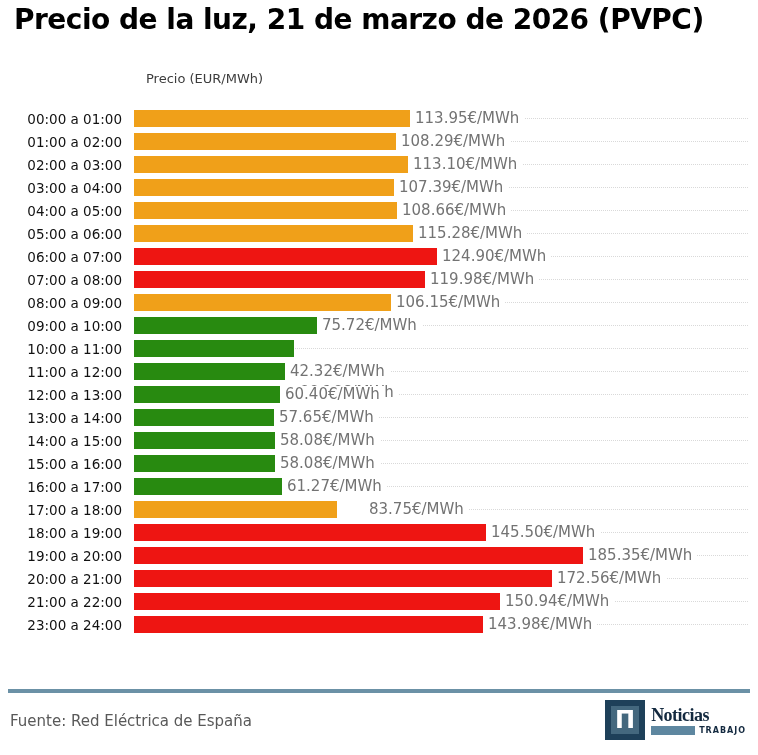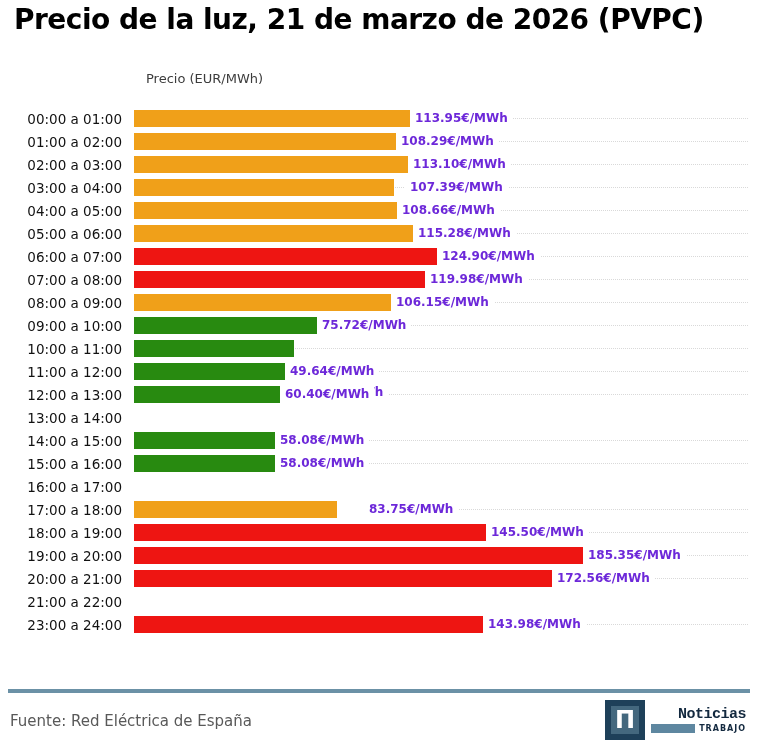--- a/index.html
+++ b/index.html
@@ -40,21 +40,21 @@
   }
   .gridline {
     position: absolute; left: 0; right: 10px; top: 11px;
     border-top: 1px dotted #d9d9d9; z-index: 0;
   }
   .bar {
     position: absolute; left: 0; top: 3px; height: 17px; z-index: 1;
   }
   .vlabel {
     position: absolute; top: 3px; height: 17px; line-height: 17px;
-    font-size: 12px; font-weight: bold; color: #6d28d9;
+    font-size: 15px; font-weight: normal; color: #737373;
     background: #fff; padding: 0 5px 0 5px; white-space: nowrap; z-index: 2;
   }
 
   .divider {
     position: absolute; left: 8px; top: 689px; width: 742px; height: 4px;
     z-index: 1;
   }
   .source {
     position: absolute; left: 10px; top: 712px;
     font-size: 15px; color: #595959;
@@ -68,22 +68,22 @@
     width: 40px; height: 40px;
     display: flex; align-items: center; justify-content: center;
     flex: none;
   }
   .logo-n {
     color: #fff; font-weight: bold; font-size: 24px; line-height: 1;
     font-family: "DejaVu Sans", sans-serif;
   }
   .logo-text { margin-left: 6px; display: flex; flex-direction: column; }
   .logo-word {
-    font-size: 15px; font-weight: bold; letter-spacing: -0.5px;
-    line-height: 1.0; font-family: Liberation Mono, monospace; text-align: right;
+    font-size: 18px; font-weight: bold; letter-spacing: -0.5px;
+    line-height: 1.0; font-family: Liberation Serif, serif;
   }
   .logo-sub-row { display: flex; align-items: center; margin-top: 2px; }
   .logo-bar { width: 44px; height: 9px; margin-right: 4px; }
   .logo-sub {
     font-size: 8px; font-weight: bold; letter-spacing: 1px;
   }
 </style>
 </head>
 <body>
 
@@ -116,21 +116,21 @@
           <div class="gridline" style="border-top-color: rgb(217, 217, 217);"></div>
           <div class="bar" style="width: 274px; background: rgb(240, 160, 25);"></div>
           <div class="vlabel" style="left: 274px;">113.10€/MWh</div>
         </div>
       </div>
       <div class="row">
         <div class="tlabel">03:00 a 04:00</div>
         <div class="barwrap">
           <div class="gridline" style="border-top-color: rgb(217, 217, 217);"></div>
           <div class="bar" style="width: 260px; background: rgb(240, 160, 25);"></div>
-          <div class="vlabel" style="left: 271px;">107.39€/MWh</div>
+          <div class="vlabel" style="left: 260px;">107.39€/MWh</div>
         </div>
       </div>
       <div class="row">
         <div class="tlabel">04:00 a 05:00</div>
         <div class="barwrap">
           <div class="gridline" style="border-top-color: rgb(217, 217, 217);"></div>
           <div class="bar" style="width: 263px; background: rgb(240, 160, 25);"></div>
           <div class="vlabel" style="left: 263px;">108.66€/MWh</div>
         </div>
       </div>
@@ -180,52 +180,62 @@
           <div class="gridline" style="border-top-color: rgb(217, 217, 217);"></div>
           <div class="bar" style="width: 160px; background: rgb(40, 138, 16);"></div>
           <div class="vlabel" style="left: 160px; margin-top: 44px;">66.16€/MWh</div>
         </div>
       </div>
       <div class="row">
         <div class="tlabel">11:00 a 12:00</div>
         <div class="barwrap">
           <div class="gridline" style="border-top-color: rgb(217, 217, 217);"></div>
           <div class="bar" style="width: 151px; background: rgb(40, 138, 16);"></div>
-          <div class="vlabel" style="left: 151px;">49.64€/MWh</div>
+          <div class="vlabel" style="left: 151px;">42.32€/MWh</div>
         </div>
       </div>
       <div class="row">
         <div class="tlabel">12:00 a 13:00</div>
         <div class="barwrap">
           <div class="gridline" style="border-top-color: rgb(217, 217, 217);"></div>
           <div class="bar" style="width: 146px; background: rgb(40, 138, 16);"></div>
           <div class="vlabel" style="left: 146px;">60.40€/MWh</div>
         </div>
       </div>
       <div class="row">
         <div class="tlabel">13:00 a 14:00</div>
+        <div class="barwrap">
+          <div class="gridline" style="border-top-color: rgb(217, 217, 217);"></div>
+          <div class="bar" style="width: 140px; background: rgb(40, 138, 16);"></div>
+          <div class="vlabel" style="left: 140px;">57.65€/MWh</div>
+        </div>
       </div>
       <div class="row">
         <div class="tlabel">14:00 a 15:00</div>
         <div class="barwrap">
           <div class="gridline" style="border-top-color: rgb(217, 217, 217);"></div>
           <div class="bar" style="width: 141px; background: rgb(40, 138, 16);"></div>
           <div class="vlabel" style="left: 141px;">58.08€/MWh</div>
         </div>
       </div>
       <div class="row">
         <div class="tlabel">15:00 a 16:00</div>
         <div class="barwrap">
           <div class="gridline" style="border-top-color: rgb(217, 217, 217);"></div>
           <div class="bar" style="width: 141px; background: rgb(40, 138, 16);"></div>
           <div class="vlabel" style="left: 141px;">58.08€/MWh</div>
         </div>
       </div>
       <div class="row">
         <div class="tlabel">16:00 a 17:00</div>
+        <div class="barwrap">
+          <div class="gridline" style="border-top-color: rgb(217, 217, 217);"></div>
+          <div class="bar" style="width: 148px; background: rgb(40, 138, 16);"></div>
+          <div class="vlabel" style="left: 148px;">61.27€/MWh</div>
+        </div>
       </div>
       <div class="row">
         <div class="tlabel">17:00 a 18:00</div>
         <div class="barwrap">
           <div class="gridline" style="border-top-color: rgb(217, 217, 217);"></div>
           <div class="bar" style="width: 203px; background: rgb(240, 160, 25);"></div>
           <div class="vlabel" style="left: 203px; padding-left: 32px;">83.75€/MWh</div>
         </div>
       </div>
       <div class="row">
@@ -247,20 +257,25 @@
       <div class="row">
         <div class="tlabel">20:00 a 21:00</div>
         <div class="barwrap">
           <div class="gridline" style="border-top-color: rgb(217, 217, 217);"></div>
           <div class="bar" style="width: 418px; background: rgb(238, 21, 18);"></div>
           <div class="vlabel" style="left: 418px;">172.56€/MWh</div>
         </div>
       </div>
       <div class="row">
         <div class="tlabel">21:00 a 22:00</div>
+        <div class="barwrap">
+          <div class="gridline" style="border-top-color: rgb(217, 217, 217);"></div>
+          <div class="bar" style="width: 366px; background: rgb(238, 21, 18);"></div>
+          <div class="vlabel" style="left: 366px;">150.94€/MWh</div>
+        </div>
       </div>
       <div class="row">
         <div class="tlabel">23:00 a 24:00</div>
         <div class="barwrap">
           <div class="gridline" style="border-top-color: rgb(217, 217, 217);"></div>
           <div class="bar" style="width: 349px; background: rgb(238, 21, 18);"></div>
           <div class="vlabel" style="left: 349px; text-align: center;">143.98€/MWh</div>
         </div>
       </div>
     </div>

